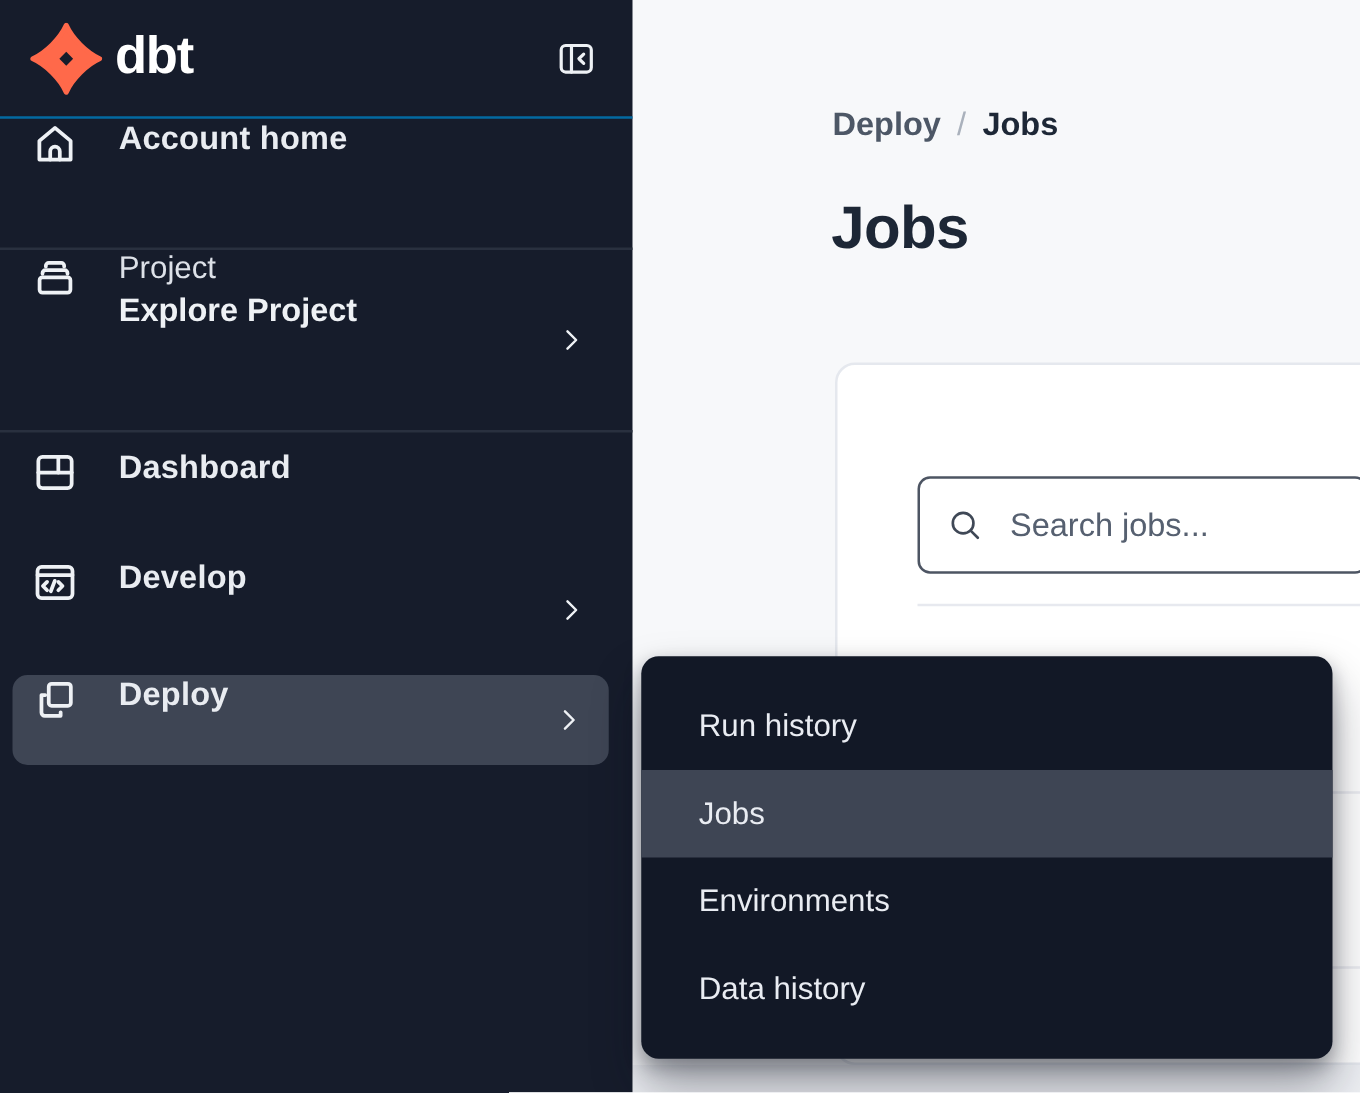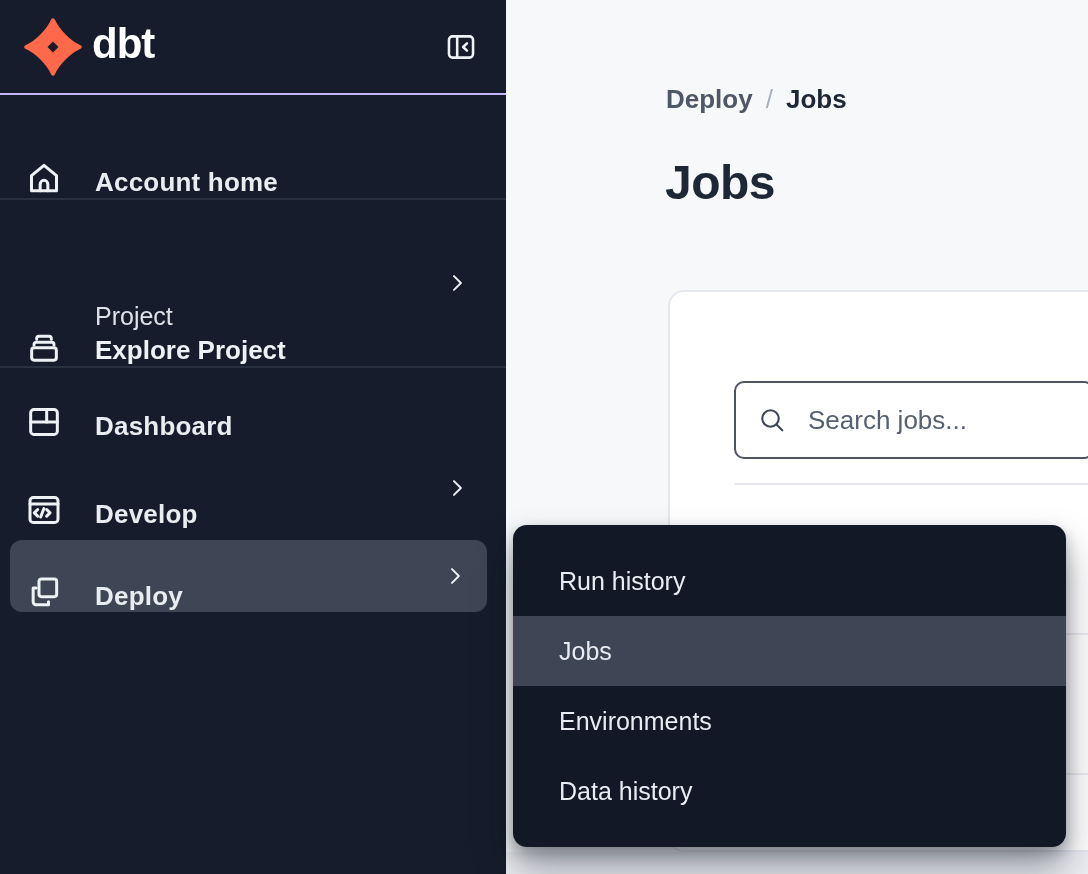--- a/index.html
+++ b/index.html
@@ -4,35 +4,35 @@
 <style>
   * { margin:0; padding:0; box-sizing:border-box; }
   html,body { width:1088px; height:874px; }
   body { font-family:"Liberation Sans", sans-serif; overflow:hidden; }
 
   .stage { position:relative; width:1088px; height:874px; background:#f7f8fa; overflow:hidden; }
 
   
   .sidebar { position:absolute; left:0; top:0; width:506px; height:874px; background:#161c2b; z-index:20; }
   .sb-header { position:absolute; left:0; top:0; width:100%; height:95px;
-               border-bottom:2px solid #c4b5fd; display:flex; align-items:center; padding:0 28px 0 24px; }
+               border-bottom:2px solid #0369a1; display:flex; align-items:center; padding:0 28px 0 24px; }
   .logo { display:flex; align-items:center; gap:10px; text-decoration:none; cursor:pointer; }
   .logo svg { width:58px; height:58px; display:block; }
   .logo-text { color:#ffffff; font-size:42px; font-weight:700; letter-spacing:-1px; line-height:1; padding-bottom:6px; }
   .collapse-btn { margin-left:auto; background:none; border:none; cursor:pointer; padding:0; display:flex; }
   .collapse-btn svg { width:34px; height:34px; }
 
-  .sb-item { position:absolute; left:0; width:100%; display:flex; align-items:flex-end;
+  .sb-item { position:absolute; left:0; width:100%; display:flex; align-items:flex-start;
              padding-left:24px; cursor:pointer; color:#e9ecf1; }
   .sb-item .sb-icon { width:40px; height:40px; flex:0 0 40px; display:block; }
   .sb-label { margin-left:31px; font-size:26px; font-weight:700; letter-spacing:0.2px; }
   .sb-chevron { position:absolute; right:36px; top:50%; transform:translateY(-50%); width:26px; height:26px; }
 
   .item-account { top:95px; height:105px; border-bottom:2px solid #29303f; }
-  .item-project { top:200px; height:168px; border-bottom:2px solid #29303f; }
+  .item-project { top:200px; height:146px; border-bottom:2px solid #29303f; }
   .proj-text { margin-left:31px; display:flex; flex-direction:column; gap:4px; }
   .proj-eyebrow { font-size:25px; font-weight:400; color:#dde1e8; }
   .proj-name { font-size:26px; font-weight:700; color:#eef1f5; }
   .item-dashboard { top:358px; height:84px; }
   .item-develop { top:446px; height:84px; }
   .item-deploy { top:540px; height:72px; left:10px; width:477px; background:#3e4554; border-radius:12px; padding-left:14px; }
   .item-deploy .sb-chevron { right:19px; }
   .item-explore { top:622px; height:84px; }
 
   

